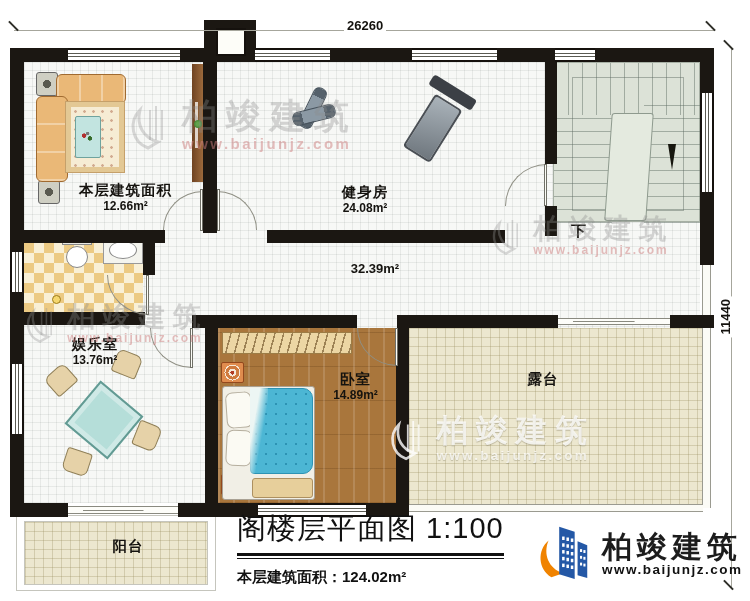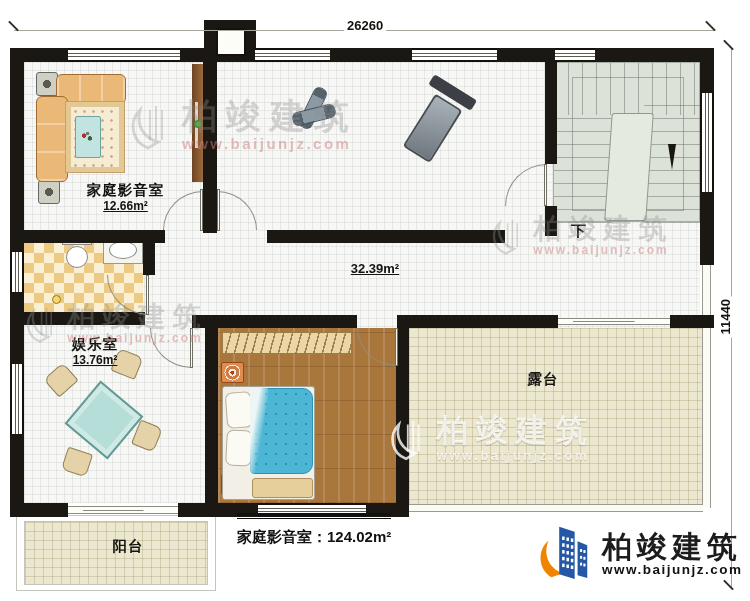--- a/index.html
+++ b/index.html
@@ -37,21 +37,21 @@
   
   .stairs{position:absolute;background:#dce2d7;border:1px solid #a7b0a4;z-index:4;box-sizing:border-box;}
   .stline-h{position:absolute;background-image:repeating-linear-gradient(0deg,rgba(90,105,95,.45) 0 1px,transparent 1px 13px);}
   .stline-v{position:absolute;background-image:repeating-linear-gradient(90deg,rgba(90,105,95,.45) 0 1px,transparent 1px 14px);}
   .stpanel{position:absolute;background:#e4eadf;border:1.5px solid #8e9a8e;border-radius:3px;transform:skewX(-4deg);}
   .stoutline{position:absolute;border:1px solid rgba(90,105,95,.45);}
   .darr{position:absolute;width:0;height:0;border-left:4.5px solid transparent;border-right:4.5px solid transparent;border-top:26px solid #17170f;z-index:6;}
   
   .rlabel{position:absolute;text-align:center;color:#15130f;z-index:30;line-height:1.2;}
   .rname{font-weight:bold;font-size:14.5px;letter-spacing:1px;display:block;}
-  .rarea{font-weight:bold;font-size:12px;display:block;text-decoration:underline;}
+  .rarea{font-weight:bold;font-size:12px;display:block;}
   
   .fur{position:absolute;z-index:12;box-sizing:border-box;}
   .sofa{background:#eab877;border:1px solid #a06a30;border-radius:6px;
     background-image:repeating-linear-gradient(90deg,rgba(255,255,255,.35) 0 2px,transparent 2px 22px);}
   .sofa.v{background-image:repeating-linear-gradient(0deg,rgba(255,255,255,.35) 0 2px,transparent 2px 28px);}
   .speaker{background:radial-gradient(circle at 50% 50%,#5a5a50 0 4px,#cfcfc3 4px);border:1px solid #666;border-radius:3px;}
   .rug{background-color:#f6ecd4;border:5px solid #e3c894;outline:1px solid #c5a06a;
     background-image:radial-gradient(rgba(180,120,90,.55) 1px,transparent 1.6px);background-size:9px 9px;}
   .ctable{background:#c2e4e0;border:1px solid #6fa39e;border-radius:2px;}
   .dumbbell-v{background:linear-gradient(#55616b 0 9px,#8b99a4 9px 32px,#55616b 32px);border:1px solid #46525c;border-radius:6px;}
@@ -218,29 +218,37 @@
   <div class="fur nightstand" style="left:221px;top:362px;width:23px;height:21px;"></div>
   <div class="fur nightstand" style="left:221px;top:474px;width:23px;height:21px;"></div>
   <div class="fur bedframe" style="left:222px;top:386px;width:93px;height:114px;"></div>
   <div class="fur pillow" style="left:226px;top:392px;width:26px;height:36px;transform:rotate(-4deg);"></div>
   <div class="fur pillow" style="left:226px;top:430px;width:26px;height:36px;transform:rotate(3deg);"></div>
   <div class="fur quilt" style="left:250px;top:388px;width:63px;height:86px;"></div>
   <div class="fur fold" style="left:250px;top:388px;width:18px;height:86px;"></div>
   <div class="fur bench" style="left:252px;top:478px;width:61px;height:20px;"></div>
 
   <div class="rlabel" style="left:58px;top:182px;width:135px;">
-    <span class="rname">家庭影音室</span>
+    <span class="rname">本层建筑面积</span>
     <span class="rarea">12.66m²</span>
+  </div>
+  <div class="rlabel" style="left:305px;top:184px;width:120px;">
+    <span class="rname">健身房</span>
+    <span class="rarea">24.08m²</span>
   </div>
   <div class="rlabel" style="left:325px;top:261px;width:100px;">
     <span class="rarea" style="font-size:13px;">32.39m²</span>
   </div>
   <div class="rlabel" style="left:45px;top:336px;width:100px;">
     <span class="rname">娱乐室</span>
     <span class="rarea">13.76m²</span>
+  </div>
+  <div class="rlabel" style="left:308px;top:371px;width:95px;">
+    <span class="rname">卧室</span>
+    <span class="rarea">14.89m²</span>
   </div>
   <div class="rlabel" style="left:503px;top:371px;width:80px;">
     <span class="rname">露台</span>
   </div>
   <div class="rlabel" style="left:88px;top:538px;width:80px;">
     <span class="rname">阳台</span>
   </div>
   <div class="rlabel" style="left:564px;top:222px;width:30px;">
     <span class="rname" style="font-size:15px;">下</span>
   </div>
@@ -313,24 +321,28 @@
           </g>
         </svg>
     </span>
     <span>
       <span class="wm-name">柏竣建筑</span><br>
       <span class="wm-url">www.baijunjz.com</span>
     </span>
   </div>
 
   <div class="titleblock">
+    <div class="titleline">
+      <span>阁楼层平面图</span>
+      <span>1:100</span>
+    </div>
     <div class="u1"></div>
     <div class="u2"></div>
     <div class="areatext">
-      <span>家庭影音室：</span><span>124.02m²</span>
+      <span>本层建筑面积：</span><span>124.02m²</span>
     </div>
   </div>
 
   <div class="logo">
     <span>
       <svg width="58" height="62" viewBox="0 0 60 64">
         <path d="M16 58 C2 50 1 30 13 20 C7 34 13 49 28 54 Z" fill="#f08300"></path>
         <polygon points="24,6 40,11 40,60 24,55" fill="#2458a6"></polygon>
         <g fill="#ffffff">
           <rect x="27" y="16" width="2.6" height="3.6"></rect>

